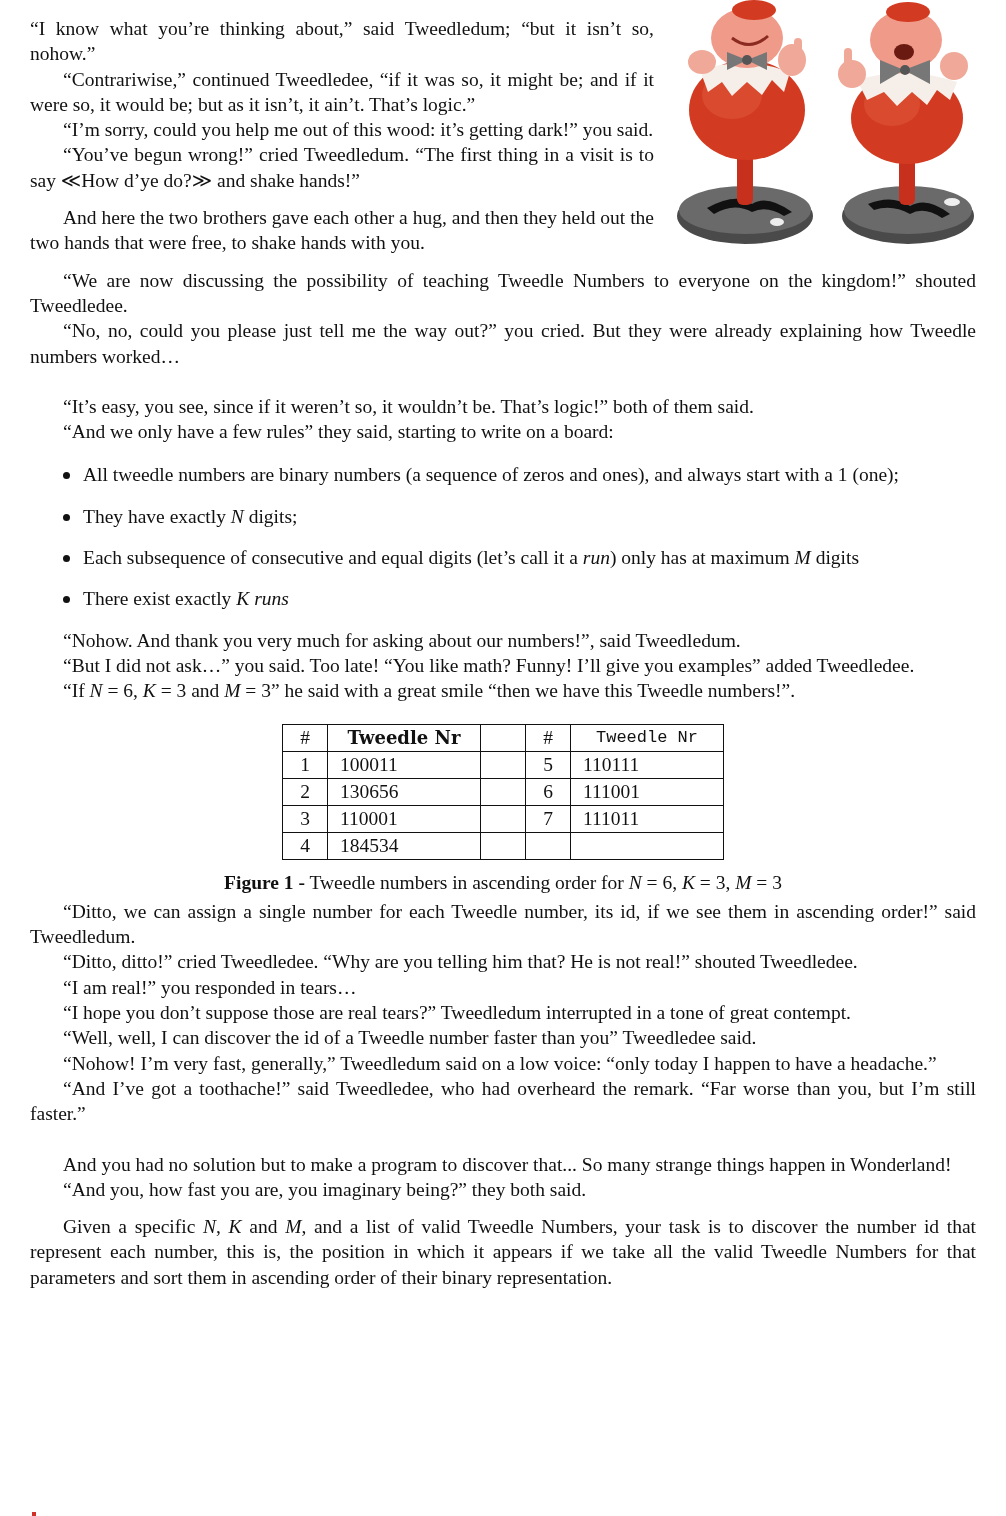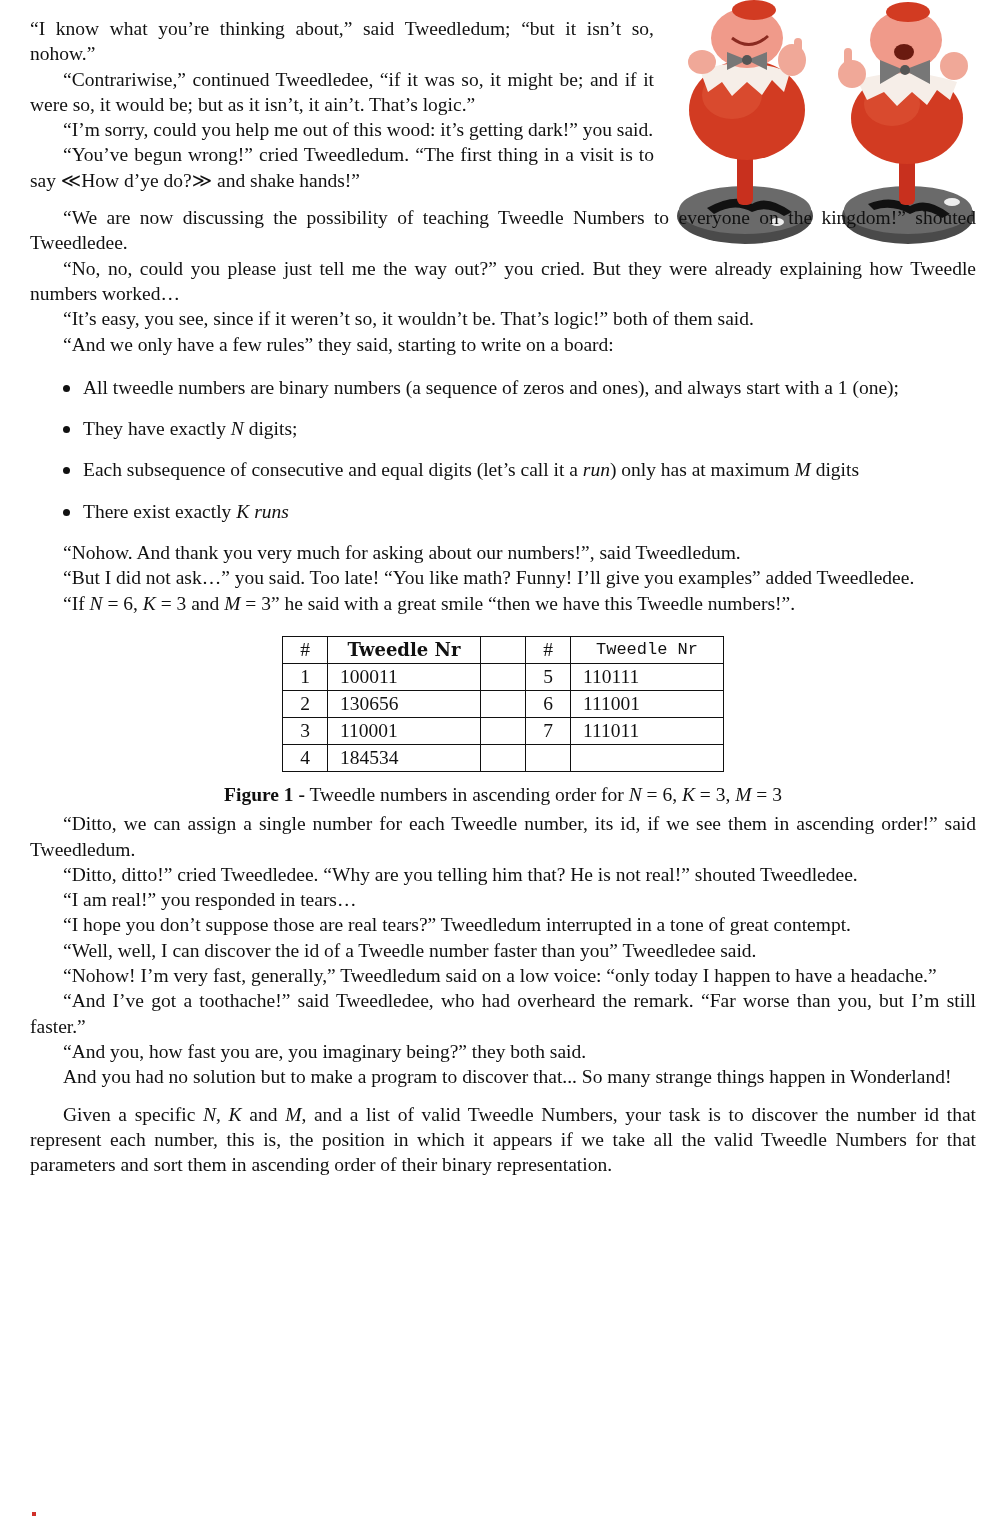--- a/index.html
+++ b/index.html
@@ -11,21 +11,21 @@
     font-family: "Liberation Serif", "DejaVu Serif", serif;
     font-size: 19.5px;
     line-height: 25.3px;
     color: #111;
   }
   .page { position: absolute; left: 30px; top: 16px; width: 946px; }
   p { margin: 0; text-align: justify; }
   .ind { text-indent: 33px; }
   .noind { text-indent: 0; }
   .gap { margin-top: 12px; }
-  .gap2 { }
+  .gap2 { margin-top: 25px; }
   .top-block { width: 624px; }
   .figure-img {
     position: absolute; left: 672px; top: 0; width: 310px; height: 250px;
   }
   .math { font-style: italic; }
   ul.rules { list-style: none; margin: 18px 0 0 0; padding: 0 0 0 53px; }
   ul.rules li { position: relative; margin-bottom: 16px; text-align: justify; }
   ul.rules li::before {
     content: ""; position: absolute; left: -20px; top: 10px;
     width: 7px; height: 7px; border-radius: 50%; background: #111;
@@ -91,20 +91,21 @@
   </svg>
 </div>
 
 <div class="page">
 
   <div class="top-block">
     <p class="noind">“I know what you’re thinking about,” said Tweedledum; “but it isn’t so, nohow.”</p>
     <p class="ind">“Contrariwise,” continued Tweedledee, “if it was so, it might be; and if it were so, it would be; but as it isn’t, it ain’t. That’s logic.”</p>
     <p class="ind">“I’m sorry, could you help me out of this wood: it’s getting dark!” you said.</p>
     <p class="ind">“You’ve begun wrong!” cried Tweedledum. “The first thing in a visit is to say ≪How d’ye do?≫ and shake hands!”</p>
+    <p class="ind gap">And here the two brothers gave each other a hug, and then they held out the two hands that were free, to shake hands with you.</p>
   </div>
 
   <p class="ind gap">“We are now discussing the possibility of teaching Tweedle Numbers to everyone on the kingdom!” shouted Tweedledee.</p>
   <p class="ind">“No, no, could you please just tell me the way out?” you cried. But they were already explaining how Tweedle numbers worked…</p>
   <p class="ind gap2">“It’s easy, you see, since if it weren’t so, it wouldn’t be. That’s logic!” both of them said.</p>
   <p class="ind">“And we only have a few rules” they said, starting to write on a board:</p>
 
   <ul class="rules">
     <li><span>All tweedle numbers are binary numbers (a sequence of zeros and ones), and always start with a 1 (one);</span></li>
     <li><span>They have exactly </span><span class="math">N</span><span> digits;</span></li>
@@ -160,19 +161,19 @@
 
   <p class="caption"><b>Figure 1 -</b><span> Tweedle numbers in ascending order for </span><span class="math">N</span><span> = 6, </span><span class="math">K</span><span> = 3, </span><span class="math">M</span><span> = 3</span></p>
 
   <p class="ind" style="margin-top:4px">“Ditto, we can assign a single number for each Tweedle number, its id, if we see them in ascending order!” said Tweedledum.</p>
   <p class="ind">“Ditto, ditto!” cried Tweedledee. “Why are you telling him that? He is not real!” shouted Tweedledee.</p>
   <p class="ind">“I am real!” you responded in tears…</p>
   <p class="ind">“I hope you don’t suppose those are real tears?” Tweedledum interrupted in a tone of great contempt.</p>
   <p class="ind">“Well, well, I can discover the id of a Tweedle number faster than you” Tweedledee said.</p>
   <p class="ind">“Nohow! I’m very fast, generally,” Tweedledum said on a low voice: “only today I happen to have a headache.”</p>
   <p class="ind">“And I’ve got a toothache!” said Tweedledee, who had overheard the remark. “Far worse than you, but I’m still faster.”</p>
+  <p class="ind gap2">And you had no solution but to make a program to discover that... So many strange things happen in Wonderland!</p>
+
   <p class="ind">“And you, how fast you are, you imaginary being?” they both said.</p>
-
-  <p class="ind gap2">And you had no solution but to make a program to discover that... So many strange things happen in Wonderland!</p>
   <p class="ind gap"><span>Given a specific </span><span class="math">N</span><span>, </span><span class="math">K</span><span> and </span><span class="math">M</span><span>, and a list of valid Tweedle Numbers, your task is to discover the number id that represent each number, this is, the position in which it appears if we take all the valid Tweedle Numbers for that parameters and sort them in ascending order of their binary representation.</span></p>
 </div>
 
 <div class="redmark"></div>
 
 </body></html>

